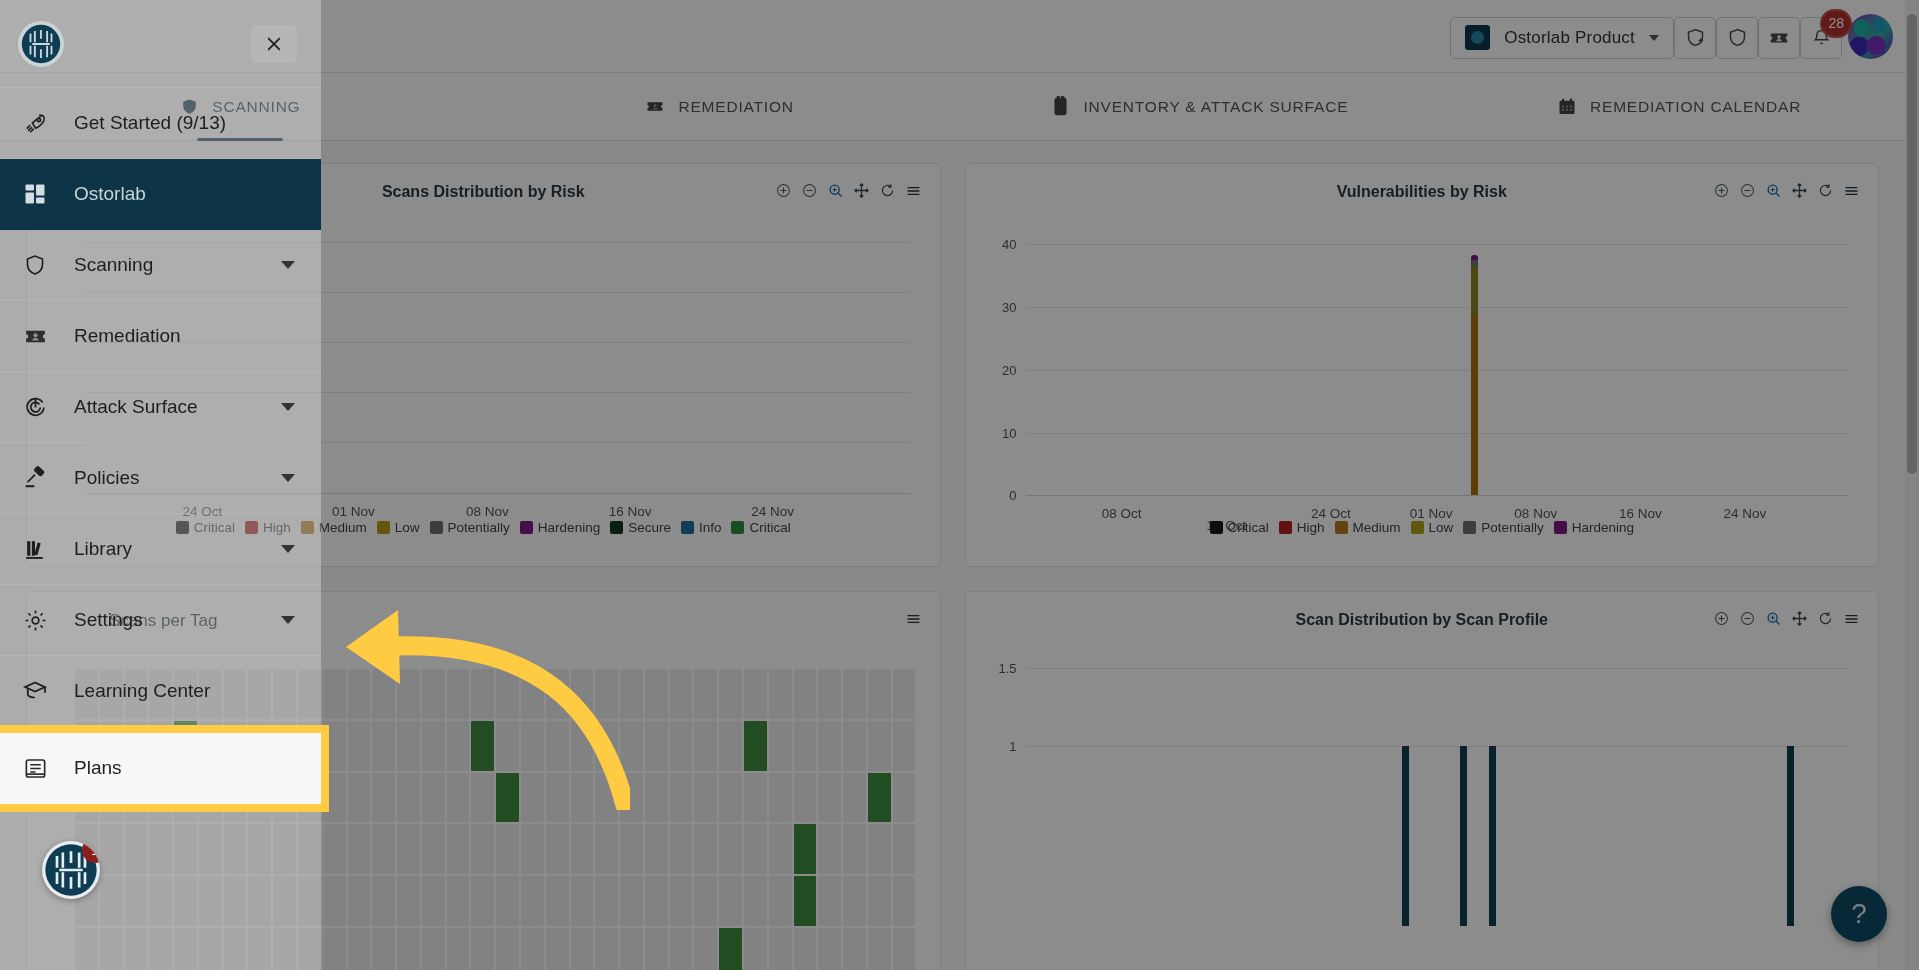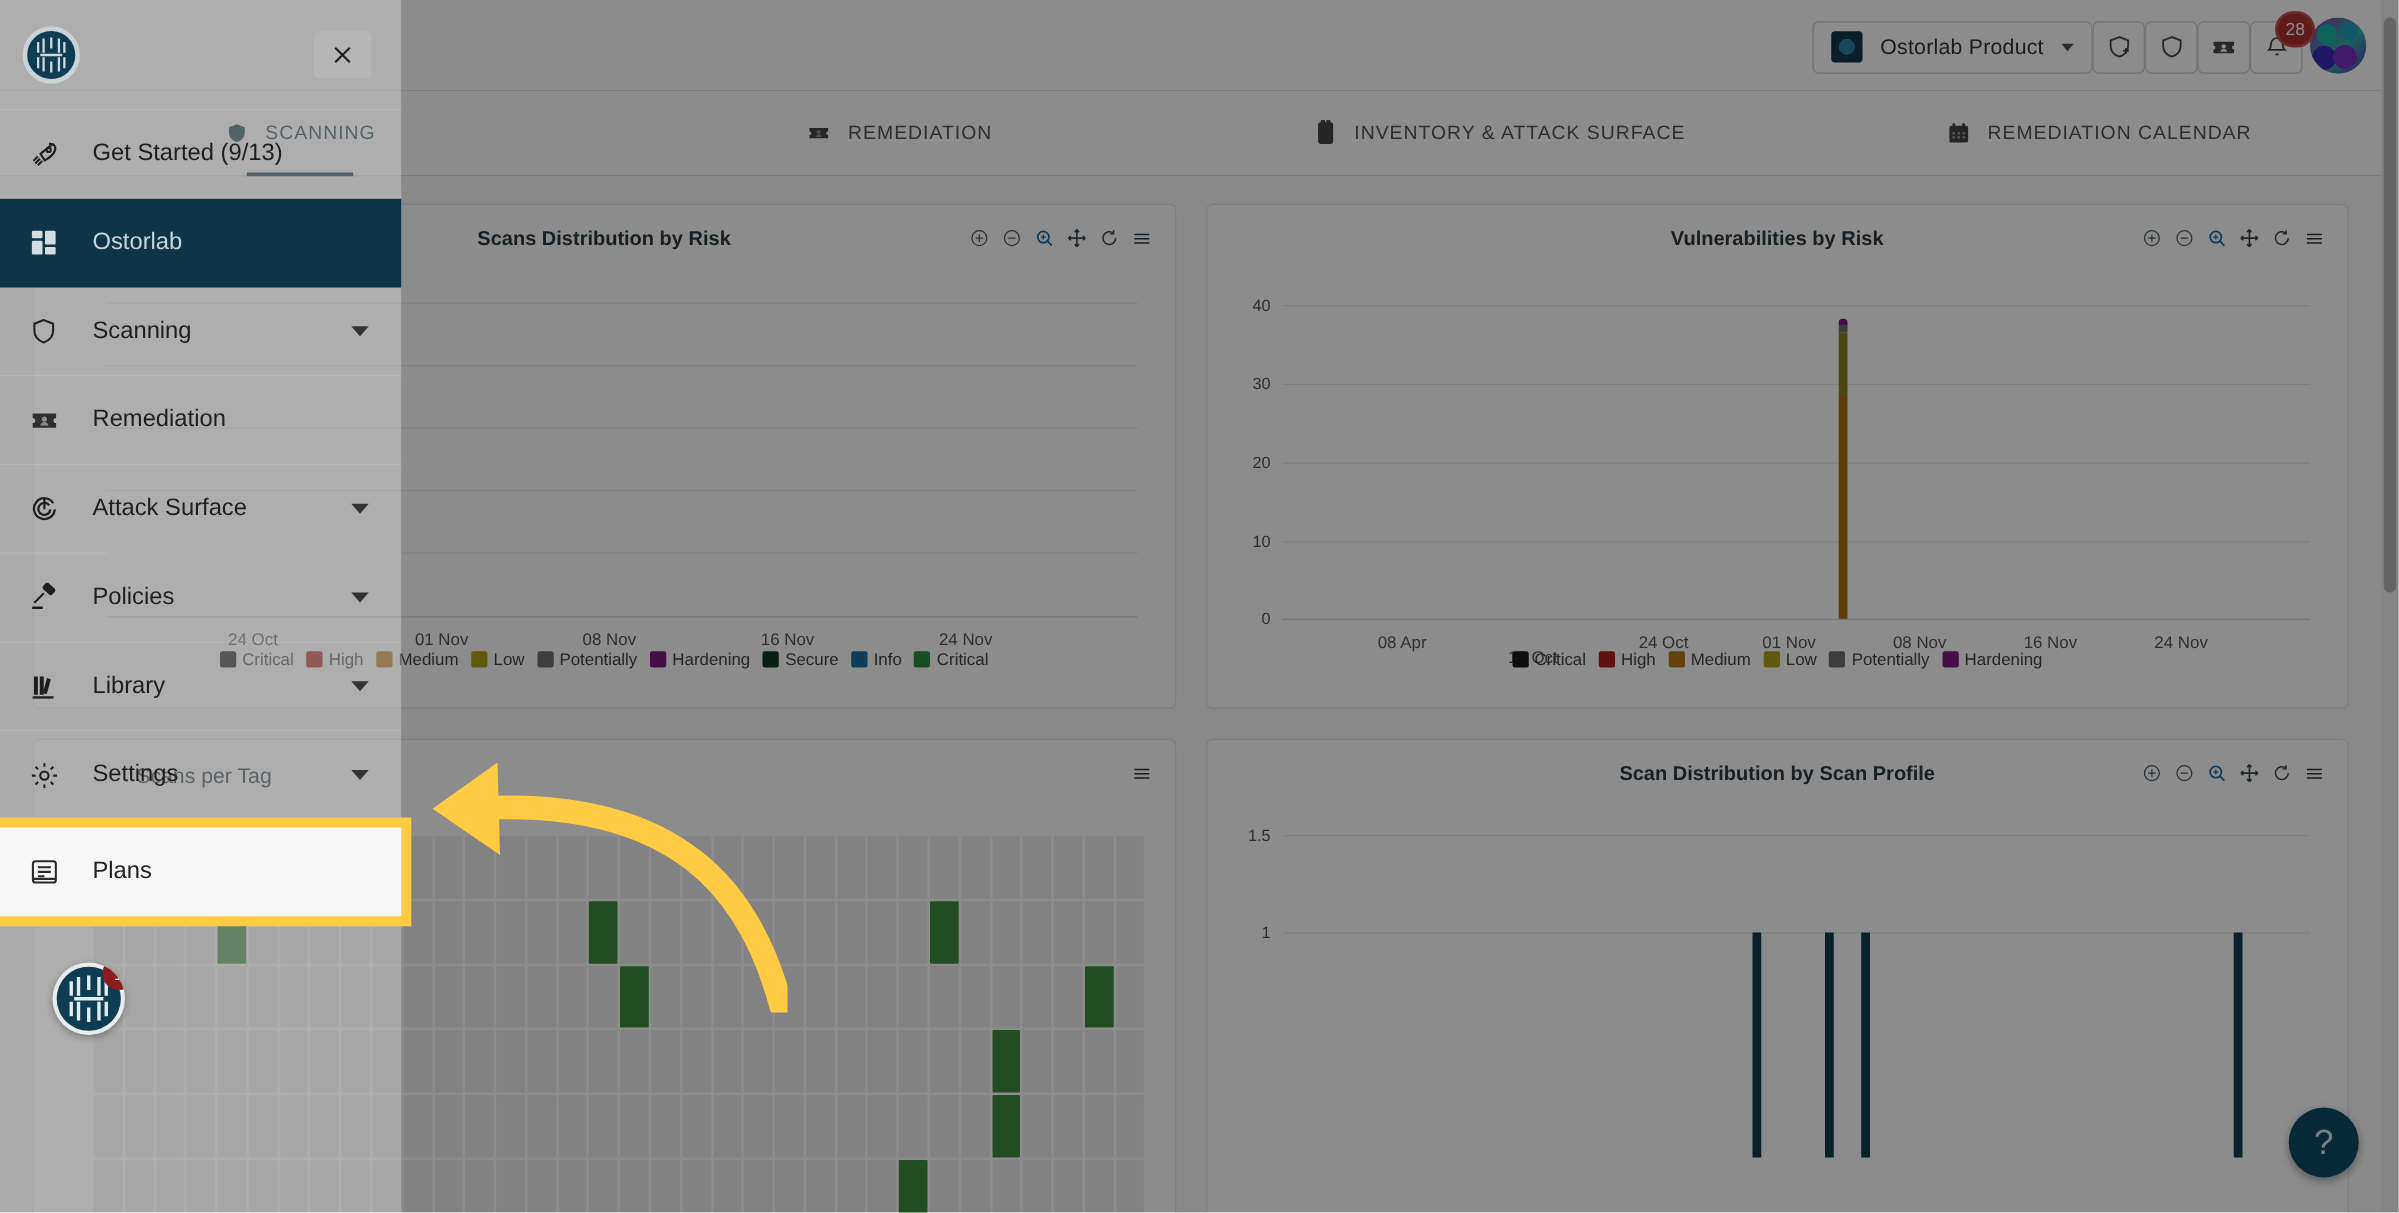--- a/index.html
+++ b/index.html
@@ -431,21 +431,21 @@
           <span class="ytick" style="top:189px">10</span>
           <span class="ytick" style="top:251px">0</span>
 
           <div style="position:absolute;left:53.2%;bottom:1px;width:7px;height:240px;display:flex;flex-direction:column;">
             <div style="height:5px;background:#7d1a86;border-radius:3px 3px 0 0"></div>
             <div style="height:6px;background:#6f6f6f"></div>
             <div style="height:50px;background:#8d8224"></div>
             <div style="flex:1;background:#a9700f"></div>
           </div>
 
-          <div class="xtick" style="left:11.5%;top:262px">08 Apr</div>
+          <div class="xtick" style="left:11.5%;top:262px">08 Oct</div>
           <div class="xtick" style="left:24%;top:274px">16 Oct</div>
           <div class="xtick" style="left:36.5%;top:262px">24 Oct</div>
           <div class="xtick" style="left:48.5%;top:262px">01 Nov</div>
           <div class="xtick" style="left:61%;top:262px">08 Nov</div>
           <div class="xtick" style="left:73.5%;top:262px">16 Nov</div>
           <div class="xtick" style="left:86%;top:262px">24 Nov</div>
         </div>
 
         <div class="legend" style="top:356px;">
           <span class="lg">
@@ -860,20 +860,30 @@
       <span class="nic">
         <svg width="25" height="25" viewBox="0 0 24 24" fill="none" stroke="#1e1e1e" stroke-width="1.6">
           <circle cx="12" cy="12" r="3.2"></circle>
           <path d="M12 2.4v2.8M12 18.8v2.8M21.6 12h-2.8M5.2 12H2.4M18.8 5.2l-2 2M7.2 16.8l-2 2M18.8 18.8l-2-2M7.2 7.2l-2-2"></path>
         </svg>
       </span>
       <span>Settings</span>
       <span class="chev"></span>
     </div>
 
+    <div class="nav-item">
+      <span class="nic">
+        <svg width="26" height="26" viewBox="0 0 24 24" fill="none" stroke="#1e1e1e" stroke-width="1.6">
+          <path d="M12 4.2 2.8 8.4 12 12.6l9.2-4.2L12 4.2z"></path>
+          <path d="M5.4 10.4v4.8c0 1.5 3 2.8 6.6 2.8"></path>
+          <path d="M21.2 8.4v5.2"></path>
+        </svg>
+      </span>
+      <span>Learning Center</span>
+    </div>
 
     <div class="nav-item highlighted">
       <span class="nic">
         <svg width="25" height="25" viewBox="0 0 24 24" fill="none" stroke="#2a2a2a" stroke-width="1.6">
           <rect x="3.2" y="3.8" width="17.6" height="16.4" rx="2"></rect>
           <path d="M7 8.4h10M7 12h10M7 15.4h5"></path>
           <path d="M3.2 17.4h17.6"></path>
         </svg>
       </span>
       <span>Plans</span>

